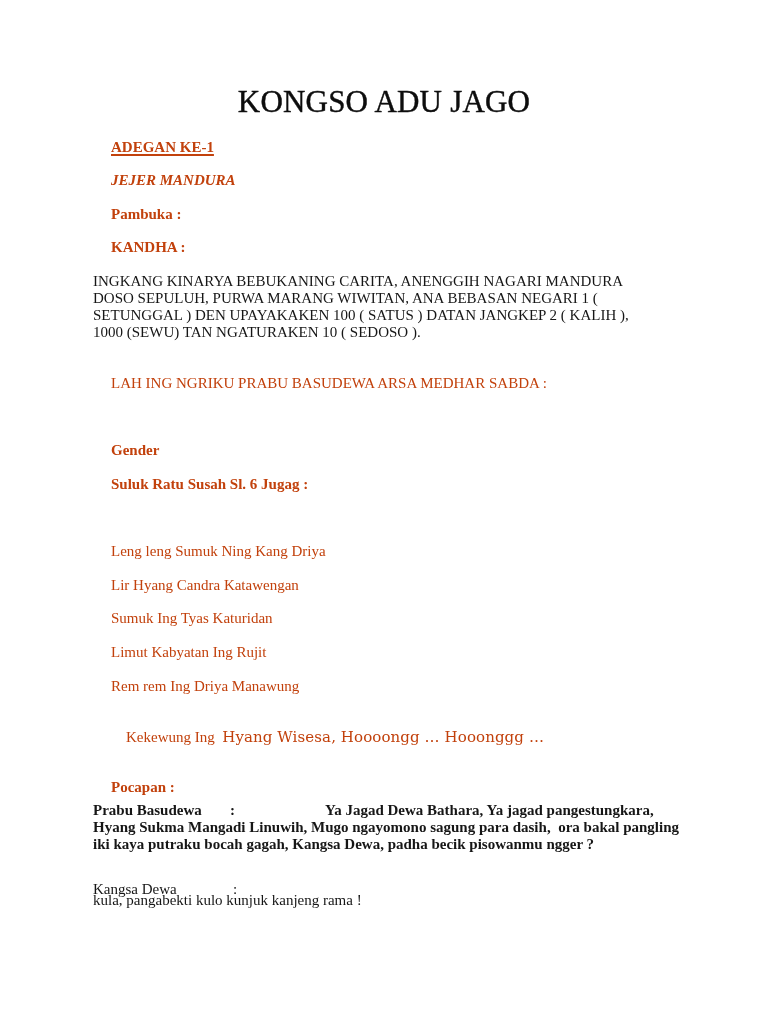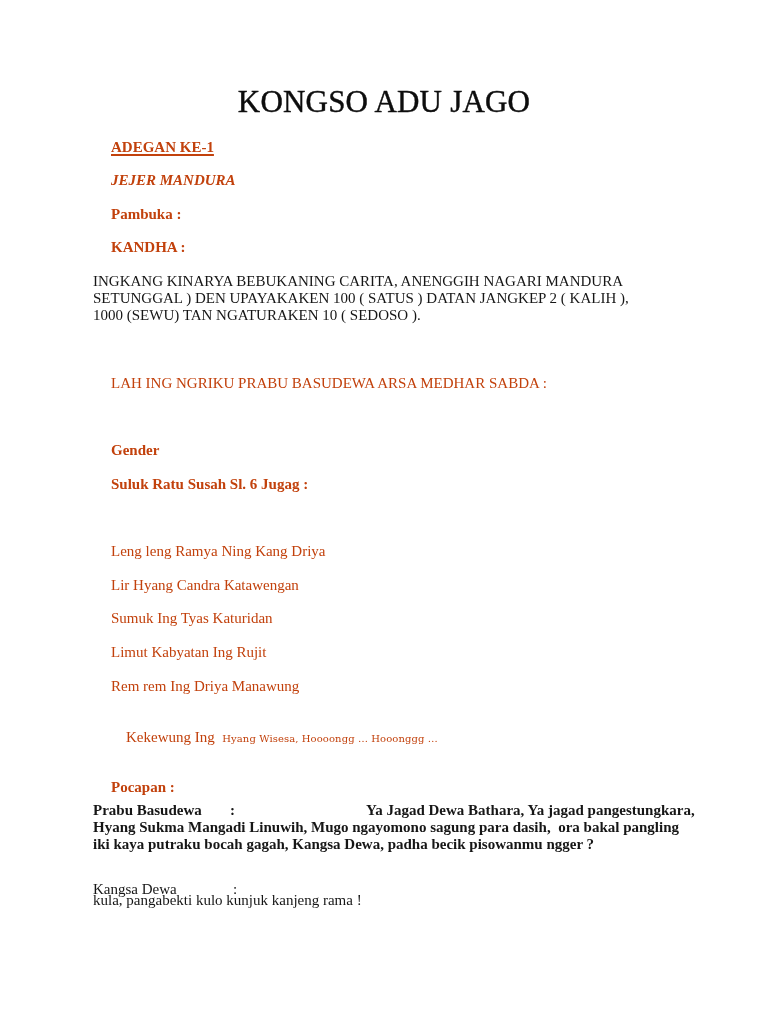--- a/index.html
+++ b/index.html
@@ -7,65 +7,66 @@
          font-family: "Liberation Serif", "DejaVu Serif", serif; color: #111; }
   .page { position: absolute; left: 0; top: 0; width: 704px; height: 1024px; background: #fff; }
   .title { position: absolute; top: 84px; left: 0; width: 768px; text-align: center;
            font-size: 31px; font-weight: normal; letter-spacing: 0.2px; color: #0d0d0d;
            -webkit-text-stroke: 0.4px #0d0d0d; }
   .ln { position: absolute; left: 81px; font-size: 15px; white-space: pre; line-height: 17px; color: #c2410c; margin-left: 30px; }
   .b { font-weight: bold; }
   .u { text-decoration: underline; text-decoration-thickness: 1.5px; text-underline-offset: 2px; }
   .para { position: absolute; left: 93px; width: 580px; font-size: 15px; line-height: 17px; color: #161616; }
   .para span { display: block; white-space: pre; }
-  .alt { font-family: "DejaVu Serif", serif; font-size: 10px; letter-spacing: 0.1px; }
+  .alt { font-family: "DejaVu Serif", serif; font-size: 15px; letter-spacing: 0.1px; }
   .spk { position: absolute; left: 93px; font-size: 15px; line-height: 17px; color: #161616; }
   .spk .name { position: absolute; left: 0; white-space: pre; }
   .spk .colon { position: absolute; white-space: pre; }
   .spk .first { position: absolute; white-space: pre; }
   .spk .cont { position: absolute; left: 0; white-space: pre; }
 </style>
 </head>
 <body>
 
 <div class="page">
 
   <div class="title">KONGSO ADU JAGO</div>
 
   <div class="ln b u" style="top:139px;">ADEGAN KE-1</div>
   <div class="ln b" style="top:172px;font-style:italic;">JEJER MANDURA</div>
   <div class="ln b" style="top:206px;">Pambuka :</div>
   <div class="ln b" style="top:239px;">KANDHA :</div>
 
   <div class="para" style="top:273px;">
     <span>INGKANG KINARYA BEBUKANING CARITA, ANENGGIH NAGARI MANDURA</span>
+    <span>DOSO SEPULUH, PURWA MARANG WIWITAN, ANA BEBASAN NEGARI 1 (</span>
     <span>SETUNGGAL ) DEN UPAYAKAKEN 100 ( SATUS ) DATAN JANGKEP 2 ( KALIH ),</span>
     <span>1000 (SEWU) TAN NGATURAKEN 10 ( SEDOSO ).</span>
   </div>
 
   <div class="ln" style="top:375px;text-align:right;">LAH ING NGRIKU PRABU BASUDEWA ARSA MEDHAR SABDA :</div>
 
   <div class="ln b" style="top:442px;">Gender</div>
   <div class="ln b" style="top:476px;">Suluk Ratu Susah Sl. 6 Jugag :</div>
 
-  <div class="ln" style="top:543px;">Leng leng Ramya Ning Kang Driya</div>
+  <div class="ln" style="top:543px;">Leng leng Sumuk Ning Kang Driya</div>
   <div class="ln" style="top:577px;">Lir Hyang Candra Katawengan</div>
   <div class="ln" style="top:610px;">Sumuk Ing Tyas Katuridan</div>
   <div class="ln" style="top:644px;">Limut Kabyatan Ing Rujit</div>
   <div class="ln" style="top:678px;">Rem rem Ing Driya Manawung</div>
   <div class="ln" style="top:712px;">
     <span>Kekewung Ing  </span><span class="alt">Hyang Wisesa, Hoooongg … Hooonggg …</span>
   </div>
 
   <div class="ln b" style="top:779px;">Pocapan :</div>
 
   <div class="spk" style="top:802px; width:600px; height:52px;font-weight:bold;">
     <span class="name" style="top:0;">Prabu Basudewa</span>
     <span class="colon" style="top:0; left:137px;">:</span>
-    <span class="first" style="top:0; left:232px;margin-left:41px;">Ya Jagad Dewa Bathara, Ya jagad pangestungkara,</span>
+    <span class="first" style="top:0; left:232px;">Ya Jagad Dewa Bathara, Ya jagad pangestungkara,</span>
     <span class="cont" style="top:17px;">Hyang Sukma Mangadi Linuwih, Mugo ngayomono sagung para dasih,  ora bakal pangling</span>
     <span class="cont" style="top:34px;">iki kaya putraku bocah gagah, Kangsa Dewa, padha becik pisowanmu ngger ?</span>
   </div>
 
   <div class="spk" style="top:881px; width:600px; height:36px;">
     <span class="name" style="top:0;">Kangsa Dewa</span>
     <span class="colon" style="top:0; left:140px;">:</span>
     <span class="cont" style="top:11px;">kula, pangabekti kulo kunjuk kanjeng rama !</span>
   </div>
 

